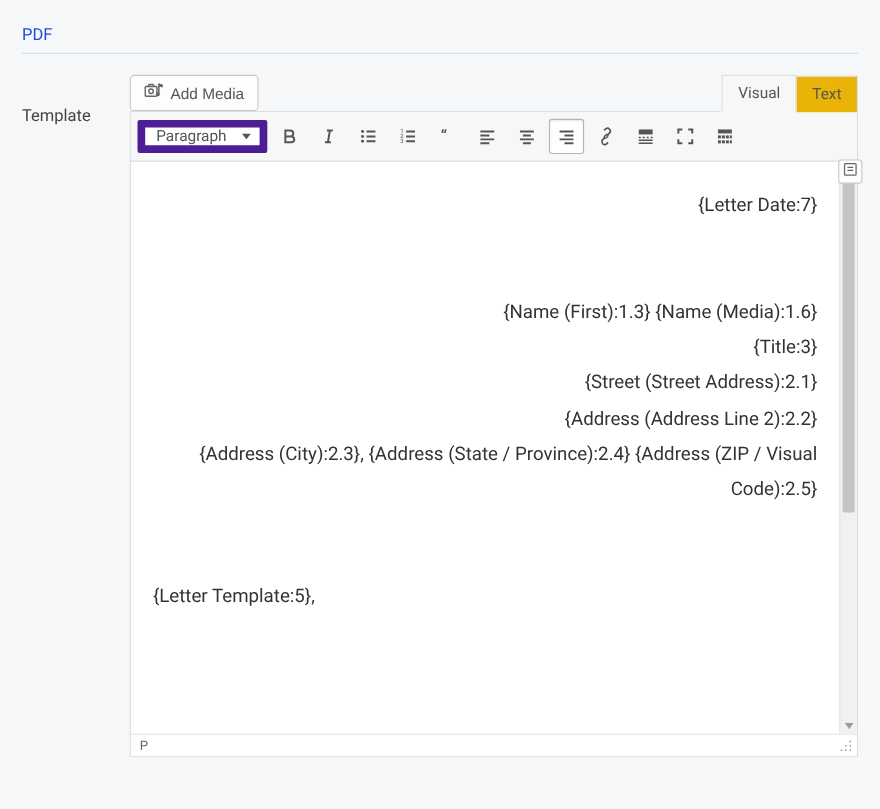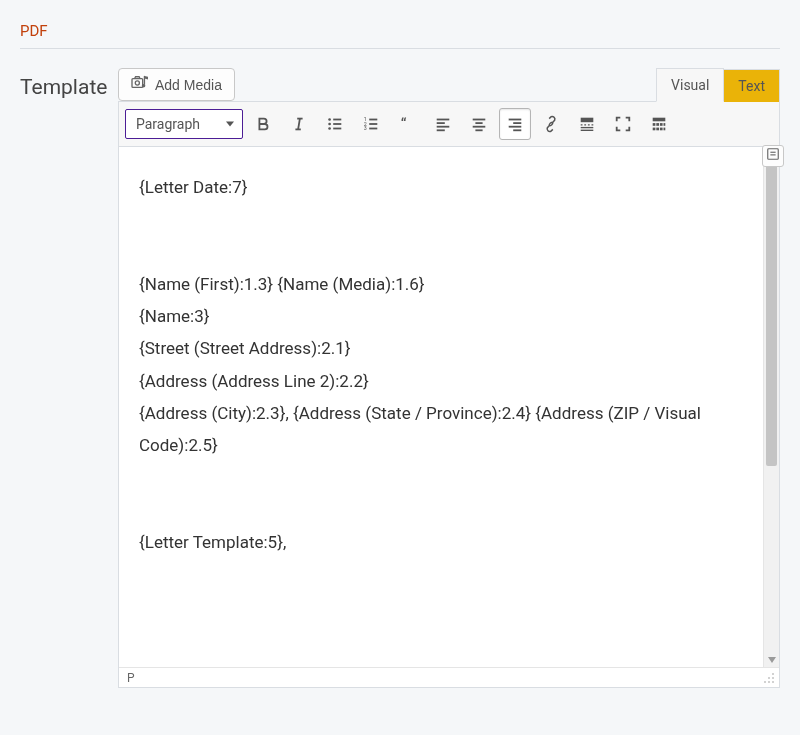--- a/index.html
+++ b/index.html
@@ -7,35 +7,36 @@
     background: #f5f7f9;
     font-family: -apple-system, BlinkMacSystemFont, "Segoe UI", Roboto, "Helvetica Neue", Arial, sans-serif;
     font-size: 15px;
     color: #333;
     width: 800px;
     height: 735px;
     padding: 10px 20px 0 20px;
   }
   .section-header {
     font-size: 15px;
-    color: #c2410c;
+    color: #1d4ed8;
     padding: 12px 0 8px 0;
     border-bottom: 1px solid #d9dde2;
     margin-bottom: 18px;
   }
   .row {
     display: flex;
     align-items: flex-start;
   }
   .row-label {
     width: 98px;
     flex-shrink: 0;
-    font-size: 21px;
+    font-size: 15px;
     color: #444;
     padding-top: 8px;
+    margin-top: 21px;
   }
   .editor-col {
     flex: 1;
     position: relative;
   }
   .topbar {
     display: flex;
     justify-content: space-between;
     align-items: flex-end;
     margin-bottom: 0;
@@ -79,21 +80,21 @@
   }
   .toolbar {
     background: #f7f7f7;
     border-bottom: 1px solid #d9dde2;
     padding: 6px 6px;
     display: flex;
     align-items: center;
     gap: 4px;
   }
   .format-select {
-    border: 1px solid #4c1d95;
+    border: 7px solid #4c1d95;
     background: #fff;
     color: #555;
     font-size: 14px;
     padding: 4px 24px 4px 10px;
     height: 30px;
     border-radius: 2px;
     position: relative;
     display: flex;
     align-items: center;
     cursor: pointer;
@@ -132,21 +133,21 @@
   }
   .editor-body {
     flex: 1;
     padding: 24px 20px 20px 20px;
     font-size: 17px;
     color: #333;
     line-height: 1.9;
     overflow: hidden;
     font-family: -apple-system, BlinkMacSystemFont, "Segoe UI", Roboto, sans-serif;
   }
-  .editor-body .ralign { }
+  .editor-body .ralign { text-align: right; }
   .editor-body .lalign { text-align: left; }
   .editor-body .para { margin-bottom: 0; }
   .scrollbar {
     width: 16px;
     background: #f1f1f1;
     border-left: 1px solid #e5e5e5;
     display: flex;
     flex-direction: column;
   }
   .scroll-arrow {
@@ -351,21 +352,21 @@
           </span>
         </span>
       </div>
 
       <div class="editor-body-wrap">
         <div class="editor-body">
           <div class="para ralign">{Letter Date:7}</div>
           <div class="para ralign">&nbsp;</div>
           <div class="para ralign">&nbsp;</div>
           <div class="para ralign">{Name (First):1.3} {Name (Media):1.6}</div>
-          <div class="para ralign">{Name:3}</div>
+          <div class="para ralign">{Title:3}</div>
           <div class="para ralign">{Street (Street Address):2.1}</div>
           <div class="para ralign">{Address (Address Line 2):2.2}</div>
           <div class="para ralign">{Address (City):2.3}, {Address (State / Province):2.4} {Address (ZIP / Visual Code):2.5}</div>
           <div class="para lalign">&nbsp;</div>
           <div class="para lalign">&nbsp;</div>
           <div class="para lalign">{Letter Template:5},</div>
           <div class="para lalign">&nbsp;</div>
         </div>
         <div class="scrollbar">
           <div class="scroll-arrow">

